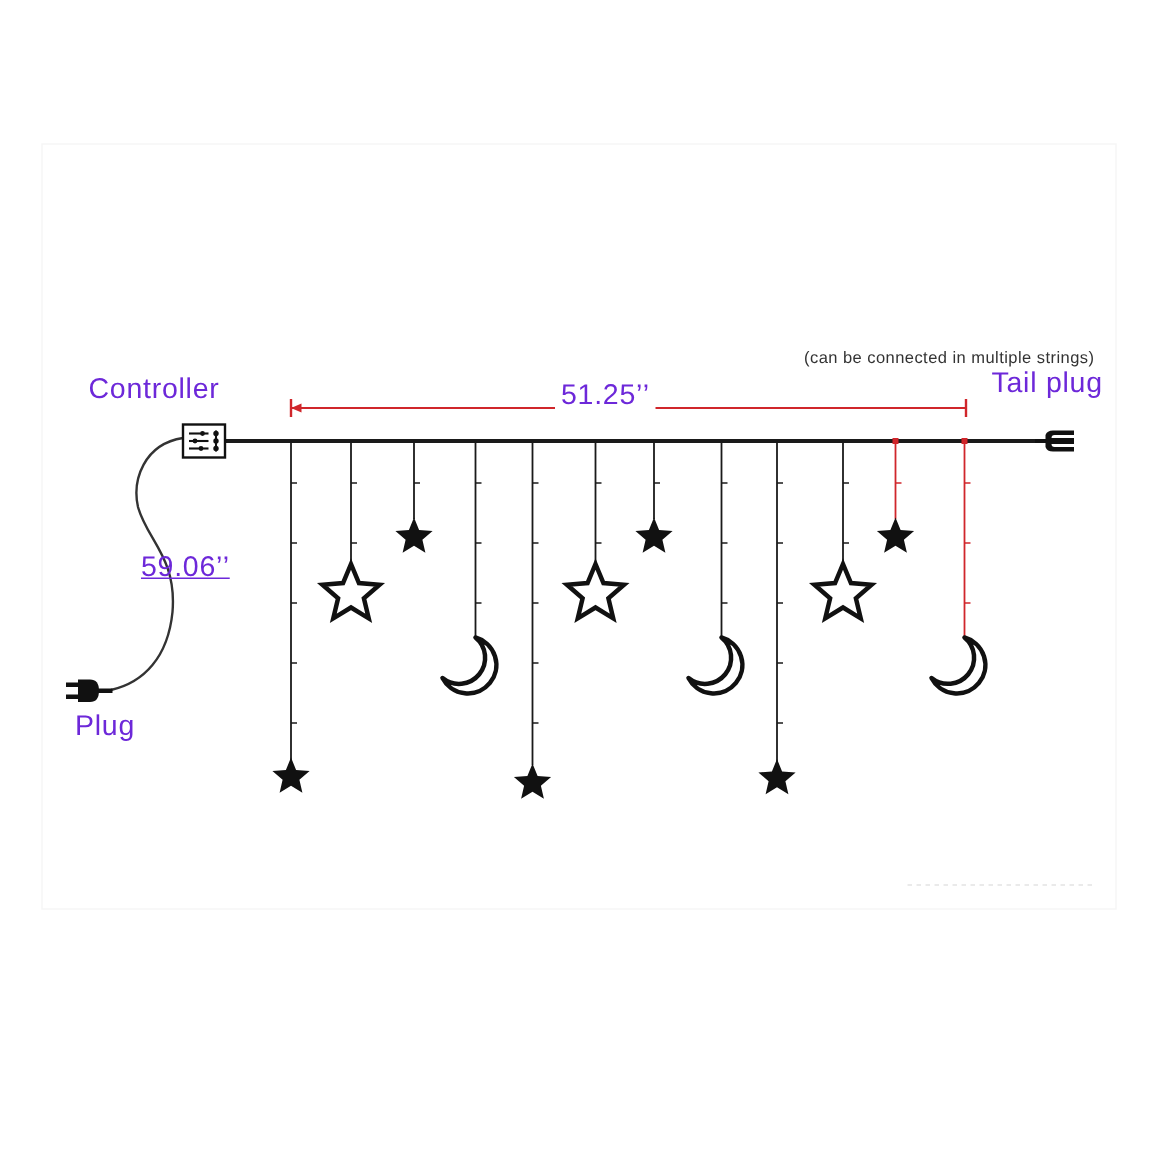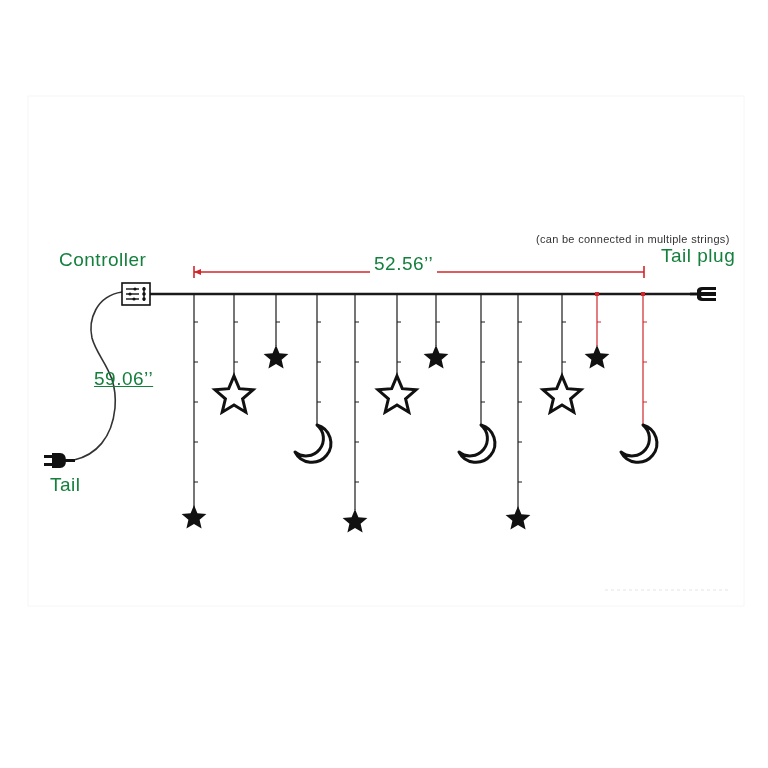--- a/index.html
+++ b/index.html
@@ -1,19 +1,19 @@
 <!DOCTYPE html>
 <html><head>
   <meta charset="utf-8">
   <style>
     html, body { margin: 0; padding: 0; background: #ffffff; }
     body { width: 768px; height: 768px; position: relative; overflow: hidden;
            font-family: "Liberation Sans", "DejaVu Sans", sans-serif; color: #111; }
     #stage { position: absolute; left: 0; top: 0; width: 768px; height: 552px; }
-    .label { position: absolute; white-space: nowrap; color: #15803d; }
+    .label { position: absolute; white-space: nowrap; color: #6d28d9; }
     .lbl-controller { left: 59px; top: 249px; font-size: 19px; letter-spacing: 0.5px; }
     .lbl-tail { left: 661px; top: 245px; font-size: 19px; letter-spacing: 0.5px; }
     .lbl-note { left: 536px; top: 233px; font-size: 11px; color: #333; letter-spacing: 0.3px; }
     .lbl-length { left: 370px; top: 253px; font-size: 19px; letter-spacing: 0.5px; background: #fff; padding: 0 4px; }
     .lbl-lead { left: 94px; top: 368px; font-size: 19px; letter-spacing: 0.5px; text-decoration: underline; }
     .lbl-plug { left: 50px; top: 474px; font-size: 19px; letter-spacing: 0.5px; }
     svg { position: absolute; left: 0; top: 0; }
   </style>
 </head>
 <body>
@@ -145,16 +145,16 @@
           <path d="M643,425 A19,19 0 1,1 621,452 A15,15 0 0,0 643,425 Z" fill="#fff" stroke="#111" stroke-width="3" stroke-linejoin="round"></path>
         </g>
       </g>
 
     <line x1="605" y1="590" x2="730" y2="590" stroke="#e4e4e4" stroke-width="1" stroke-dasharray="3,3"></line>
   </svg>
 
   <div class="label lbl-note">(can be connected in multiple strings)</div>
   <div class="label lbl-controller">Controller</div>
   <div class="label lbl-tail">Tail plug</div>
-  <div class="label lbl-length">52.56’’</div>
+  <div class="label lbl-length">51.25’’</div>
   <div class="label lbl-lead">59.06’’</div>
-  <div class="label lbl-plug">Tail</div>
+  <div class="label lbl-plug">Plug</div>
 </div>
 
 </body></html>

